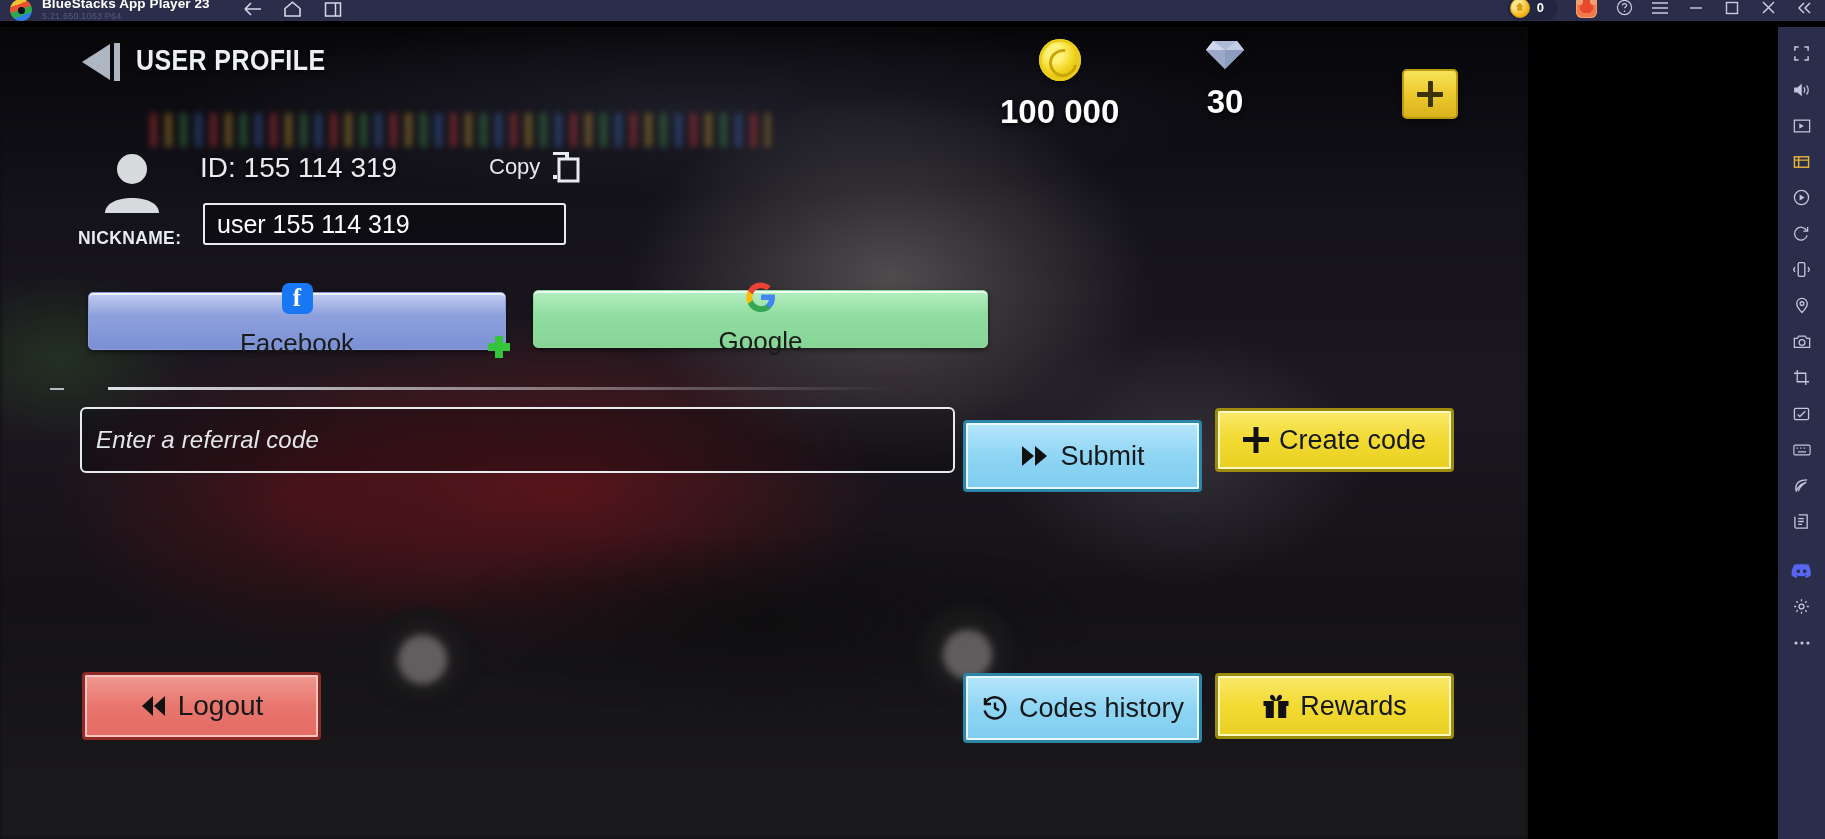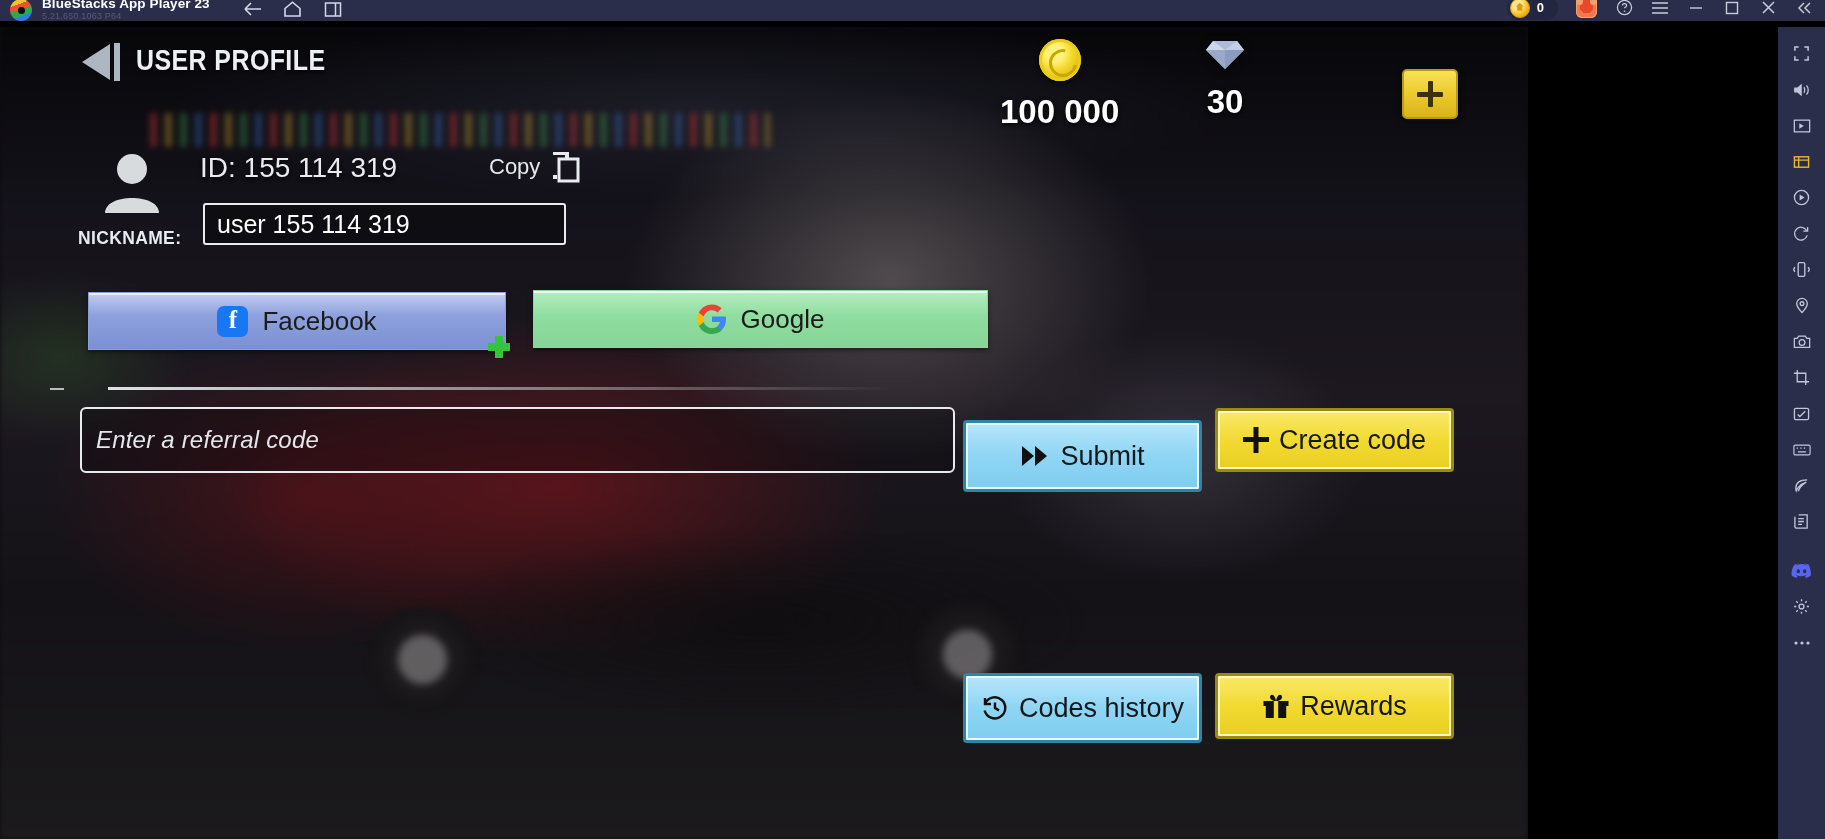--- a/index.html
+++ b/index.html
@@ -194,21 +194,21 @@
   .copy-ico { width: 30px; height: 32px; }
   .nick-field {
     position: absolute; left: 203px; top: 176px; width: 363px; height: 42px;
     background: rgba(10,10,12,.55);
     border: 2px solid #e9ecef; border-radius: 3px;
     display: flex; align-items: center; padding-left: 12px;
   }
   .nick-field span { font-size: 25px; color: #ffffff; }
 
   
-  .social { position: absolute; top: 265px; height: 58px; border-radius: 0; display:flex; align-items:center; justify-content:center; gap: 14px; }
+  .social { position: absolute; top: 265px; height: 58px; border-radius: 5px; display:flex; align-items:center; justify-content:center; gap: 14px; flex-direction: column; }
   .fb {
     left: 88px; width: 418px;
     background: linear-gradient(180deg, #c3cdf0 0%, #8ea1dd 40%, #7b90d4 100%);
     box-shadow: inset 0 2px 0 rgba(255,255,255,.7), 0 2px 5px rgba(0,0,0,.5);
     border: 1px solid #8c9fdb;
   }
   .gg {
     left: 533px; width: 455px; top: 263px;
     background: linear-gradient(180deg, #b6eec0 0%, #8fdda0 45%, #86d596 100%);
     box-shadow: inset 0 2px 0 rgba(255,255,255,.75), 0 2px 5px rgba(0,0,0,.5);
@@ -471,20 +471,27 @@
   </div>
 
   <div class="btn create">
     <svg width="26" height="26" viewBox="0 0 26 26">
       <rect x="0" y="10" width="26" height="5" fill="#111"></rect>
       <rect x="10.5" y="0" width="5" height="26" fill="#111"></rect>
     </svg>
     <div class="t">Create code</div>
   </div>
 
+  <div class="btn logout">
+    <svg width="28" height="24" viewBox="0 0 28 24">
+      <path d="M13 2 L2 12 L13 22 Z" fill="#111"></path>
+      <path d="M25 2 L14 12 L25 22 Z" fill="#111"></path>
+    </svg>
+    <div class="t">Logout</div>
+  </div>
 
 
   <div class="btn codes">
     <svg width="28" height="28" viewBox="0 0 28 28" fill="none" stroke="#111" stroke-width="2.4">
       <path d="M4 10 A10.5 10.5 0 1 1 3.6 16.5"></path>
       <path d="M4 4v6h6"></path>
       <path d="M14 8.5V14l4 2.4"></path>
     </svg>
     <div class="t">Codes history</div>
   </div>

